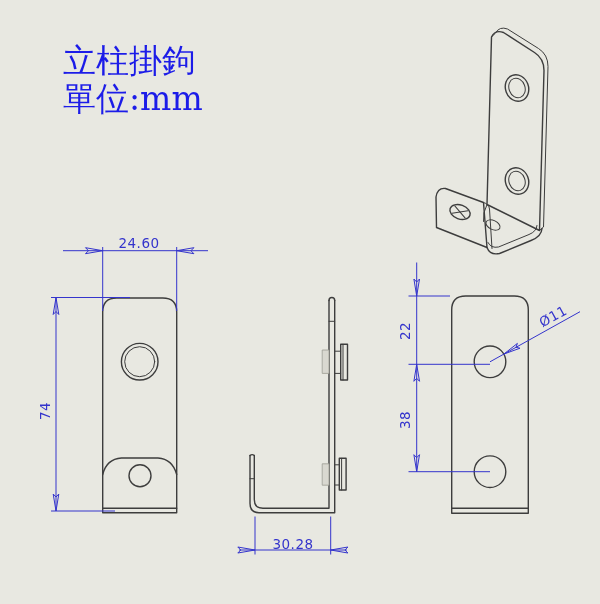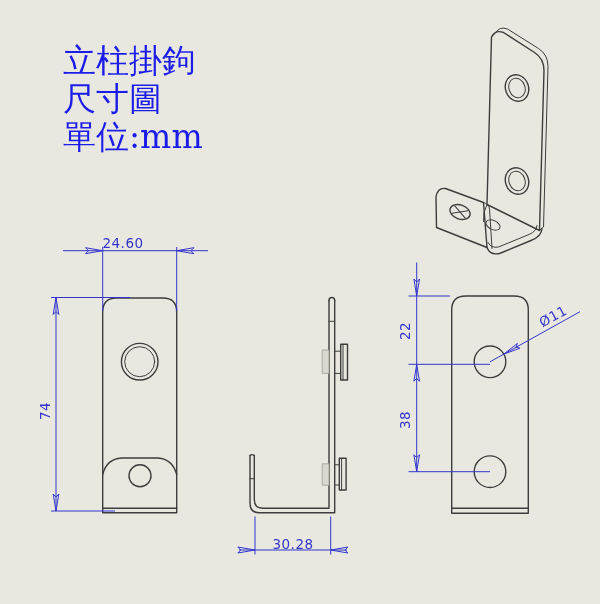--- a/index.html
+++ b/index.html
@@ -131,26 +131,25 @@
       <path class="arrow" d="M416.7 364.3 L413.9 381.3 L416.7 378.3 L419.5 381.3 Z"></path>
       <path class="arrow" d="M416.7 471.7 L413.9 454.7 L416.7 457.7 L419.5 454.7 Z"></path>
     </g>
 
     <g class="dim">
       <line x1="490" y1="361.8" x2="580" y2="311.7"></line>
       <path class="arrow" d="M503.8 354.1 L520 348.2 L516 347.3 L517.4 343.4 Z"></path>
     </g>
   </svg>
 
-  <span class="dimtext" style="left:123px;top:243px;">24.60</span>
+  <span class="dimtext" style="left:139px;top:243px;">24.60</span>
   <span class="dimtext rot90" style="left:45px;top:411px;">74</span>
   <span class="dimtext" style="left:293px;top:544px;">30.28</span>
   <span class="dimtext rot90" style="left:405px;top:331px;">22</span>
   <span class="dimtext rot90" style="left:405px;top:420px;">38</span>
   <span class="dimtext rotlead" style="left:553px;top:316px;">Ø11</span>
 
   <div class="title">
     <div>立柱掛鉤</div>
-    <div>尺寸圖</div>
     <div>單位:mm</div>
   </div>
 
 </div>
 
 </body></html>

